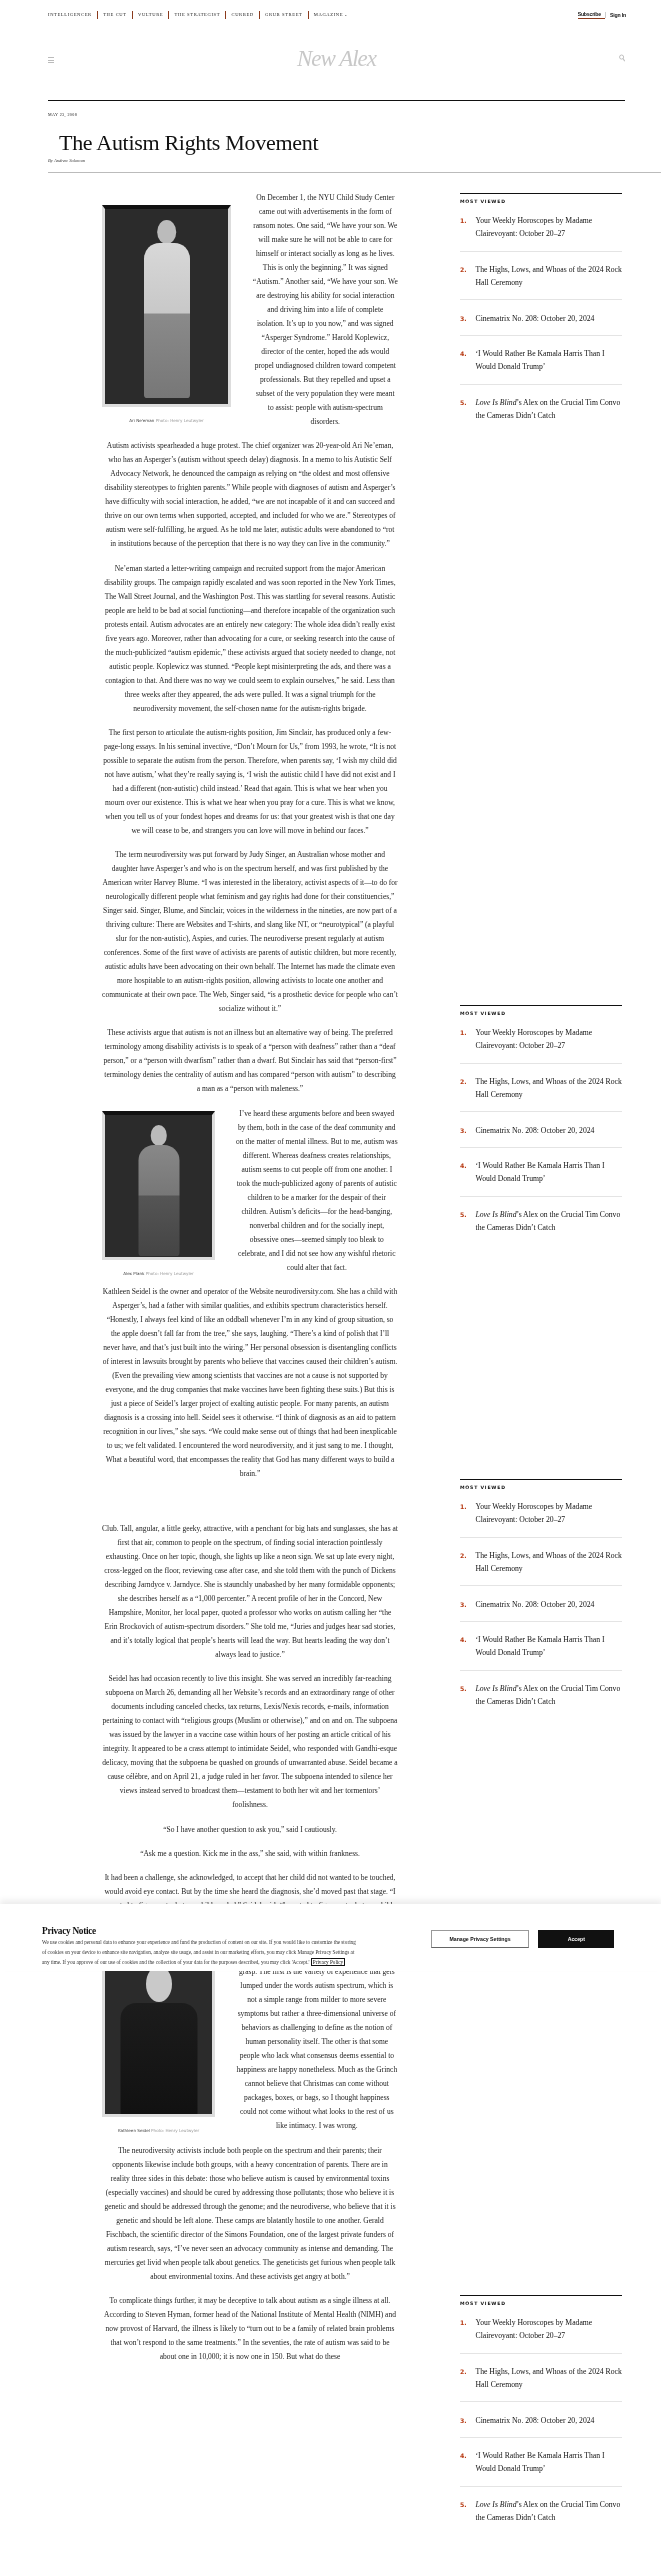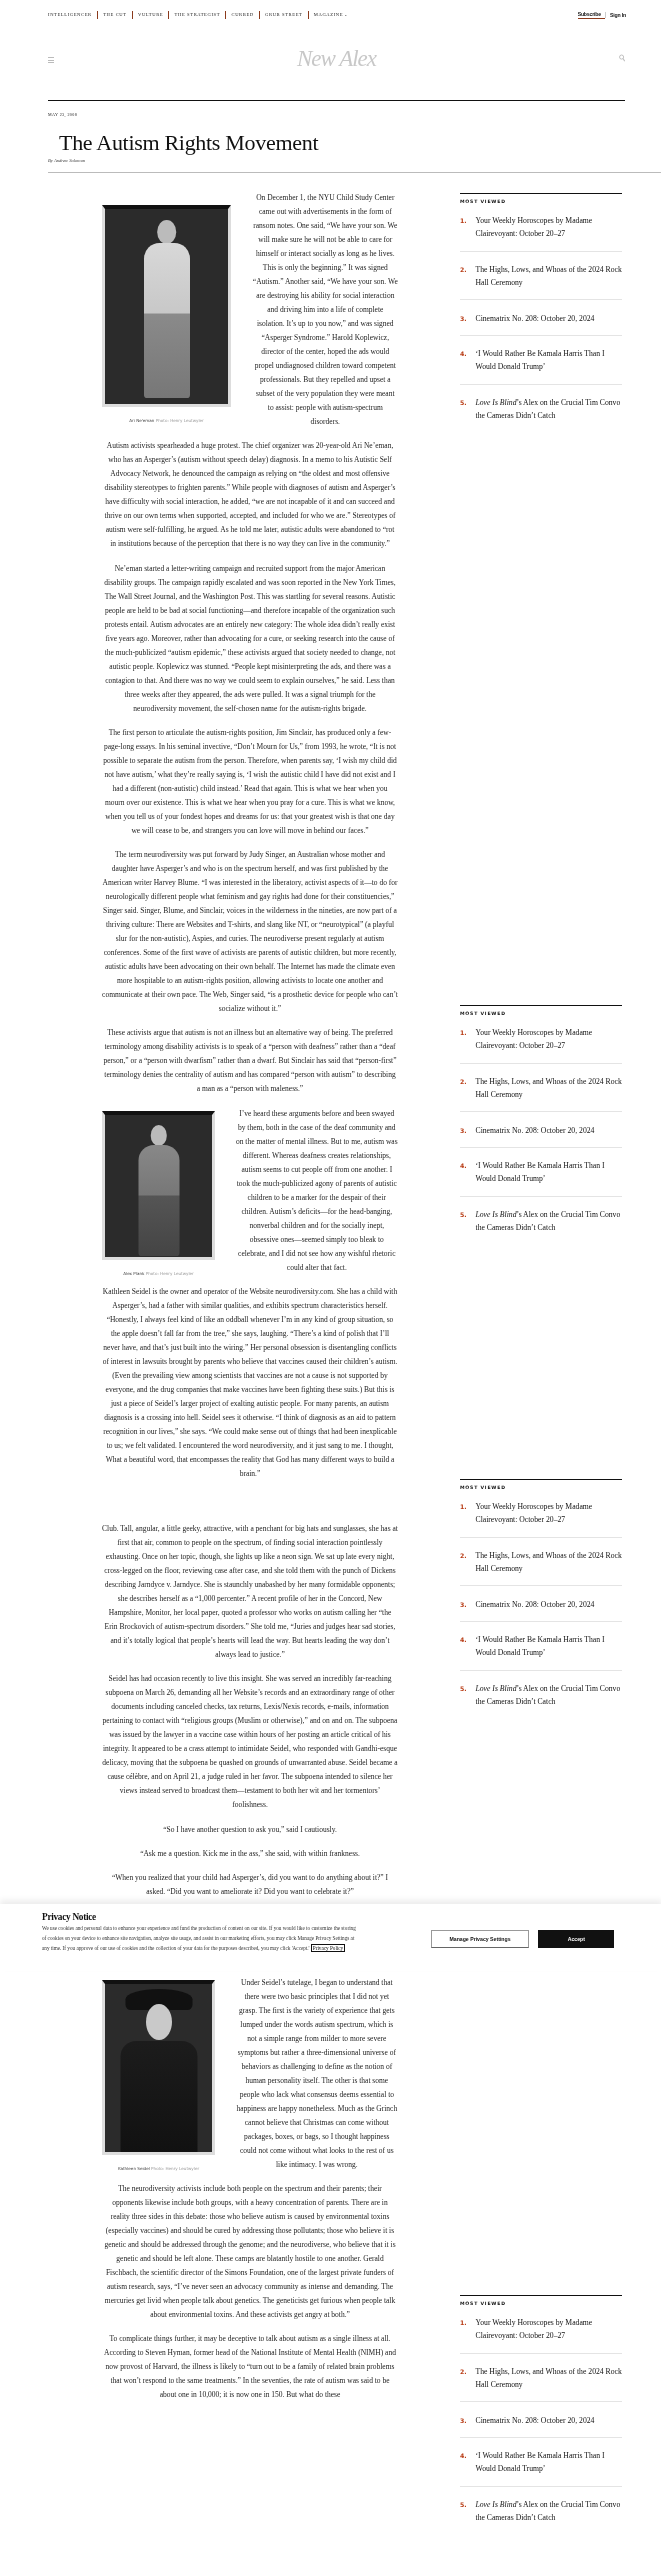--- a/index.html
+++ b/index.html
@@ -35,21 +35,21 @@
   .sidebar { position: absolute; left: 460px; width: 162px; }
   .sidebar .top-rule { border-top: 0.5px solid #111; }
   .sidebar h3 { font-family: "DejaVu Sans", sans-serif; font-size: 4.6px; font-weight: bold; letter-spacing: 0.8px; margin: 5.2px 0 10.3px; color: #111; }
   .sidebar ol { list-style: none; }
   .sidebar li { display: flex; padding: 0 0 10.3px 0; margin-bottom: 11.3px; border-bottom: 0.5px solid #e4e4e4; font-size: 7.7px; line-height: 13px; }
   .sidebar li:last-child { border-bottom: none; justify-content: space-between; }
   .sidebar .num { color: #b83b14; font-weight: bold; font-family: "DejaVu Sans", sans-serif; font-size: 6.2px; width: 15.5px; flex: 0 0 15.5px; }
   .sidebar .ttl { flex: 1; color: #111; }
   .sidebar .ttl i { font-style: italic; }
 
-  .privacy { position: absolute; left: 0; top: 1904px; width: 662px; height: 67px; background: #fff; box-shadow: 0 -4.1px 6.2px rgba(0,0,0,0.08); padding: 8px 0 0 42px; }
+  .privacy { position: absolute; left: 0; top: 1904px; width: 662px; height: 67px; background: #fff; box-shadow: 0 -4.1px 6.2px rgba(0,0,0,0.08); padding: 22px 0 0 42px; }
   .privacy h2 { font-size: 9.3px; font-family: "Liberation Serif", serif; font-weight: bold; letter-spacing: -0.3px; margin-bottom: 2.1px; }
   .privacy .body { width: 314px; font-size: 5.2px; line-height: 9.8px; color: #333; }
   .privacy .policy { border: 0.5px solid #111; padding: 0 1px; text-decoration: underline; color: #111; }
   .privacy .buttons { position: absolute; left: 431px; top: 26px; display: flex; gap: 9.3px; }
   .privacy .btn { font-family: "Liberation Sans", sans-serif; font-size: 5.2px; font-weight: bold; padding: 5.2px 6.2px; border: 0.5px solid #999; border-bottom: 1px solid #666; }
   .privacy .btn.manage { background: #fff; color: #111; width: 98px; text-align: center; }
   .privacy .btn.accept { background: #111; color: #fff; border-color: #111; width: 76px; text-align: center; }
 </style>
 </head>
 <body>
@@ -110,21 +110,20 @@
       <div class="figure-shape" style="top:30px;width:41px;height:111px;background:linear-gradient(#888 0%,#777 45%,#555 46%,#444 100%);"></div>
     </div>
     <figcaption class="caption"><span>Alex Plank</span> <span class="credit">Photo: Henry Leutwyler</span></figcaption>
   </figure>
   <p>I’ve heard these arguments before and been swayed by them, both in the case of the deaf community and on the matter of mental illness. But to me, autism was different. Whereas deafness creates relationships, autism seems to cut people off from one another. I took the much-publicized agony of parents of autistic children to be a marker for the despair of their children. Autism’s deficits—for the head-banging, nonverbal children and for the socially inept, obsessive ones—seemed simply too bleak to celebrate, and I did not see how any wishful rhetoric could alter that fact.</p>
   <p>Kathleen Seidel is the owner and operator of the Website neurodiversity.com. She has a child with Asperger’s, had a father with similar qualities, and exhibits spectrum characteristics herself. “Honestly, I always feel kind of like an oddball whenever I’m in any kind of group situation, so the apple doesn’t fall far from the tree,” she says, laughing. “There’s a kind of polish that I’ll never have, and that’s just built into the wiring.” Her personal obsession is disentangling conflicts of interest in lawsuits brought by parents who believe that vaccines caused their children’s autism. (Even the prevailing view among scientists that vaccines are not a cause is not supported by everyone, and the drug companies that make vaccines have been fighting these suits.) But this is just a piece of Seidel’s larger project of exalting autistic people. For many parents, an autism diagnosis is a crossing into hell. Seidel sees it otherwise. “I think of diagnosis as an aid to pattern recognition in our lives,” she says. “We could make sense out of things that had been inexplicable to us; we felt validated. I encountered the word neurodiversity, and it just sang to me. I thought, What a beautiful word, that encompasses the reality that God has many different ways to build a brain.”</p>
   <p style="margin-top:41px;">Club. Tall, angular, a little geeky, attractive, with a penchant for big hats and sunglasses, she has at first that air, common to people on the spectrum, of finding social interaction pointlessly exhausting. Once on her topic, though, she lights up like a neon sign. We sat up late every night, cross-legged on the floor, reviewing case after case, and she told them with the punch of Dickens describing Jarndyce v. Jarndyce. She is staunchly unabashed by her many formidable opponents; she describes herself as a “1,000 percenter.” A recent profile of her in the Concord, New Hampshire, Monitor, her local paper, quoted a professor who works on autism calling her “the Erin Brockovich of autism-spectrum disorders.” She told me, “Juries and judges hear sad stories, and it’s totally logical that people’s hearts will lead the way. But hearts leading the way don’t always lead to justice.”</p>
   <p>Seidel has had occasion recently to live this insight. She was served an incredibly far-reaching subpoena on March 26, demanding all her Website’s records and an extraordinary range of other documents including canceled checks, tax returns, Lexis/Nexis records, e-mails, information pertaining to contact with “religious groups (Muslim or otherwise),” and on and on. The subpoena was issued by the lawyer in a vaccine case within hours of her posting an article critical of his integrity. It appeared to be a crass attempt to intimidate Seidel, who responded with Gandhi-esque delicacy, moving that the subpoena be quashed on grounds of unwarranted abuse. Seidel became a cause célèbre, and on April 21, a judge ruled in her favor. The subpoena intended to silence her views instead served to broadcast them—testament to both her wit and her tormentors’ foolishness.</p>
   <p>“So I have another question to ask you,” said I cautiously.</p>
   <p>“Ask me a question. Kick me in the ass,” she said, with within frankness.</p>
-  <p>“When you realized that your child had Asperger’s, did you want to do anything about it?” I asked. “Did you want to ameliorate it? Did you want to celebrate it?”</p>
   <p>It had been a challenge, she acknowledged, to accept that her child did not wanted to be touched, would avoid eye contact. But by the time she heard the diagnosis, she’d moved past that stage. “I wanted to figure out what my child needed,” Seidel said. “I wanted to figure out what my child needed to thrive, for fulfillment.”</p>
 
   <figure class="fig" style="margin-top:4.1px;width:113px;margin-right:20.6px;">
     <div class="photo" style="height:175px;width:113px;">
       <div class="head" style="top:5.2px;width:67px;height:20.6px;background:#111;border-radius:50% 50% 5.2px 5.2px;"></div>
       <div class="head" style="top:20.6px;width:26px;height:36px;background:#c9c9c9;"></div>
       <div class="figure-shape" style="top:57px;width:77px;height:113px;background:linear-gradient(#1c1c1c,#111);"></div>
     </div>
     <figcaption class="caption"><span>Kathleen Seidel</span> <span class="credit">Photo: Henry Leutwyler</span></figcaption>
   </figure>

